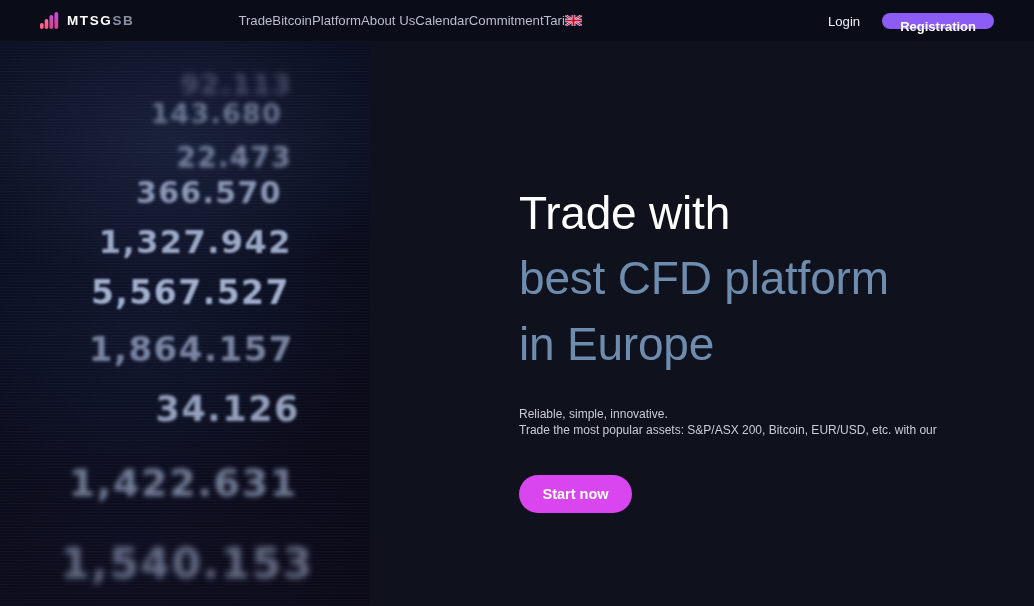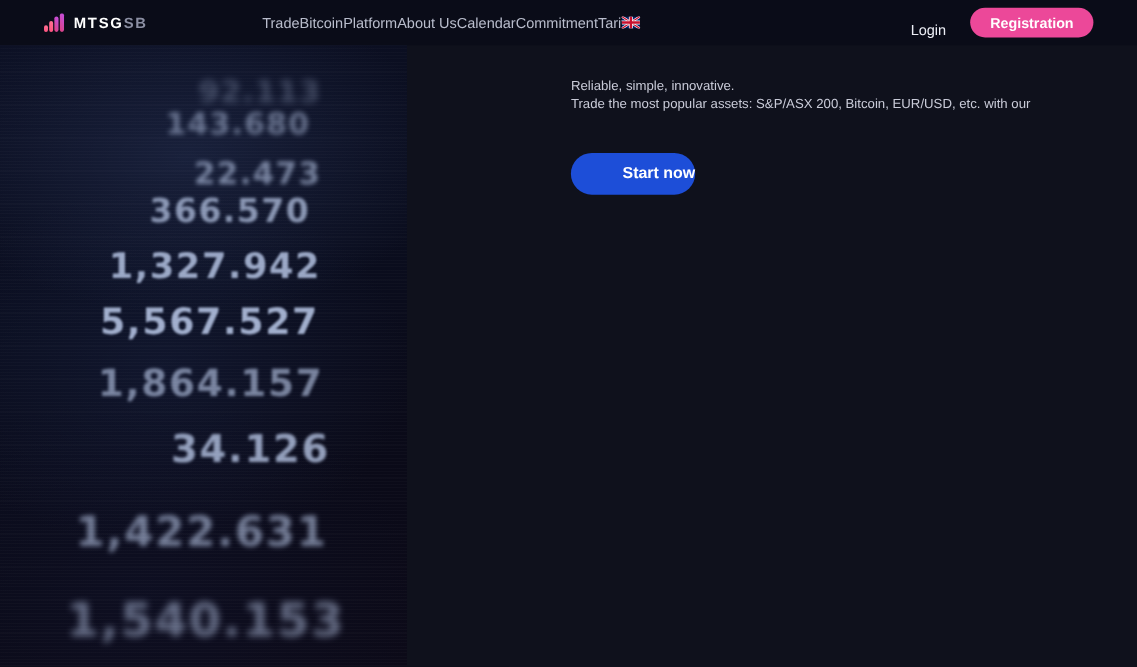--- a/index.html
+++ b/index.html
@@ -39,24 +39,24 @@
   }
   .flag-icon { display:block; width:17px; height:11px; margin-left:-14px; }
 
   
   #header-right { margin-left:auto; display:flex; align-items:flex-end; gap:22px; margin-right:40px; }
   .login-link {
     color:#eceef5; font-size:13.2px; line-height:1;
     text-decoration:none; white-space:nowrap; cursor:pointer;
   }
   .btn-register {
-    background:#ec4899; color:#ffffff;
+    background:#8b5cf6; color:#ffffff;
     font-size:13px; font-weight:bold;
     border:none; border-radius:17px;
-    padding:0 18px; height:27px; line-height:27px;
+    padding:0 18px; height:16px; line-height:27px;
     white-space:nowrap; cursor:pointer;
   }
 
   
   #hero { position:absolute; top:41px; left:0; width:1034px; height:565px; background:#0f111c; }
 
   
   #ticker-panel {
     position:absolute; top:0; left:0; width:370px; height:565px;
     overflow:hidden;
@@ -95,25 +95,25 @@
     margin-top:30px;
     color:#c9cbd8;
     font-size:12px;
     line-height:1.33;
     max-width:500px;
   }
   #subcopy .sc-line { display:block; }
 
   .btn-start {
     display:block; margin-top:36px;
-    background:#1d4ed8; color:#ffffff;
+    background:#d946ef; color:#ffffff;
     font-size:14.5px; font-weight:bold;
     border:none; border-radius:22px;
     width:113px; height:38px; line-height:38px;
-    text-align:right; cursor:pointer;
+    text-align:center; cursor:pointer;
   }
 </style>
 </head>
 <body>
 
 <div id="page">
 
   <div id="header">
 
     <div class="logo-wrap">
@@ -172,20 +172,25 @@
         <div class="ticker-row" style="top: 182px; right: 78px; font-size: 32px; opacity: 0.82; filter: blur(1.1px); letter-spacing: 1.44px;">1,327.942</div>
         <div class="ticker-row" style="top: 232px; right: 80px; font-size: 33px; opacity: 0.86; filter: blur(1px); letter-spacing: 1.48px;">5,567.527</div>
         <div class="ticker-row" style="top: 288px; right: 76px; font-size: 34px; opacity: 0.62; filter: blur(1.5px); letter-spacing: 1.53px;">1,864.157</div>
         <div class="ticker-row" style="top: 348px; right: 70px; font-size: 35px; opacity: 0.78; filter: blur(1.6px); letter-spacing: 1.57px;">34.126</div>
         <div class="ticker-row" style="top: 420px; right: 72px; font-size: 38px; opacity: 0.6; filter: blur(2.6px); letter-spacing: 1.71px;">1,422.631</div>
         <div class="ticker-row" style="top: 498px; right: 56px; font-size: 42px; opacity: 0.52; filter: blur(3.4px); letter-spacing: 1.89px;">1,540.153</div>
       </div>
 
     <div id="hero-copy">
 
+      <h1 id="headline">
+        <span class="hl-line hl-accent">Trade with</span>
+        <span class="hl-line hl-muted">best CFD platform</span>
+        <span class="hl-line hl-muted">in Europe</span>
+      </h1>
 
       <p id="subcopy">
         <span class="sc-line">Reliable, simple, innovative.</span>
         <span class="sc-line">Trade the most popular assets: S&amp;P/ASX 200, Bitcoin, EUR/USD, etc. with our</span>
       </p>
 
       <button class="btn-start">Start now</button>
     </div>
   </div>
 </div>

